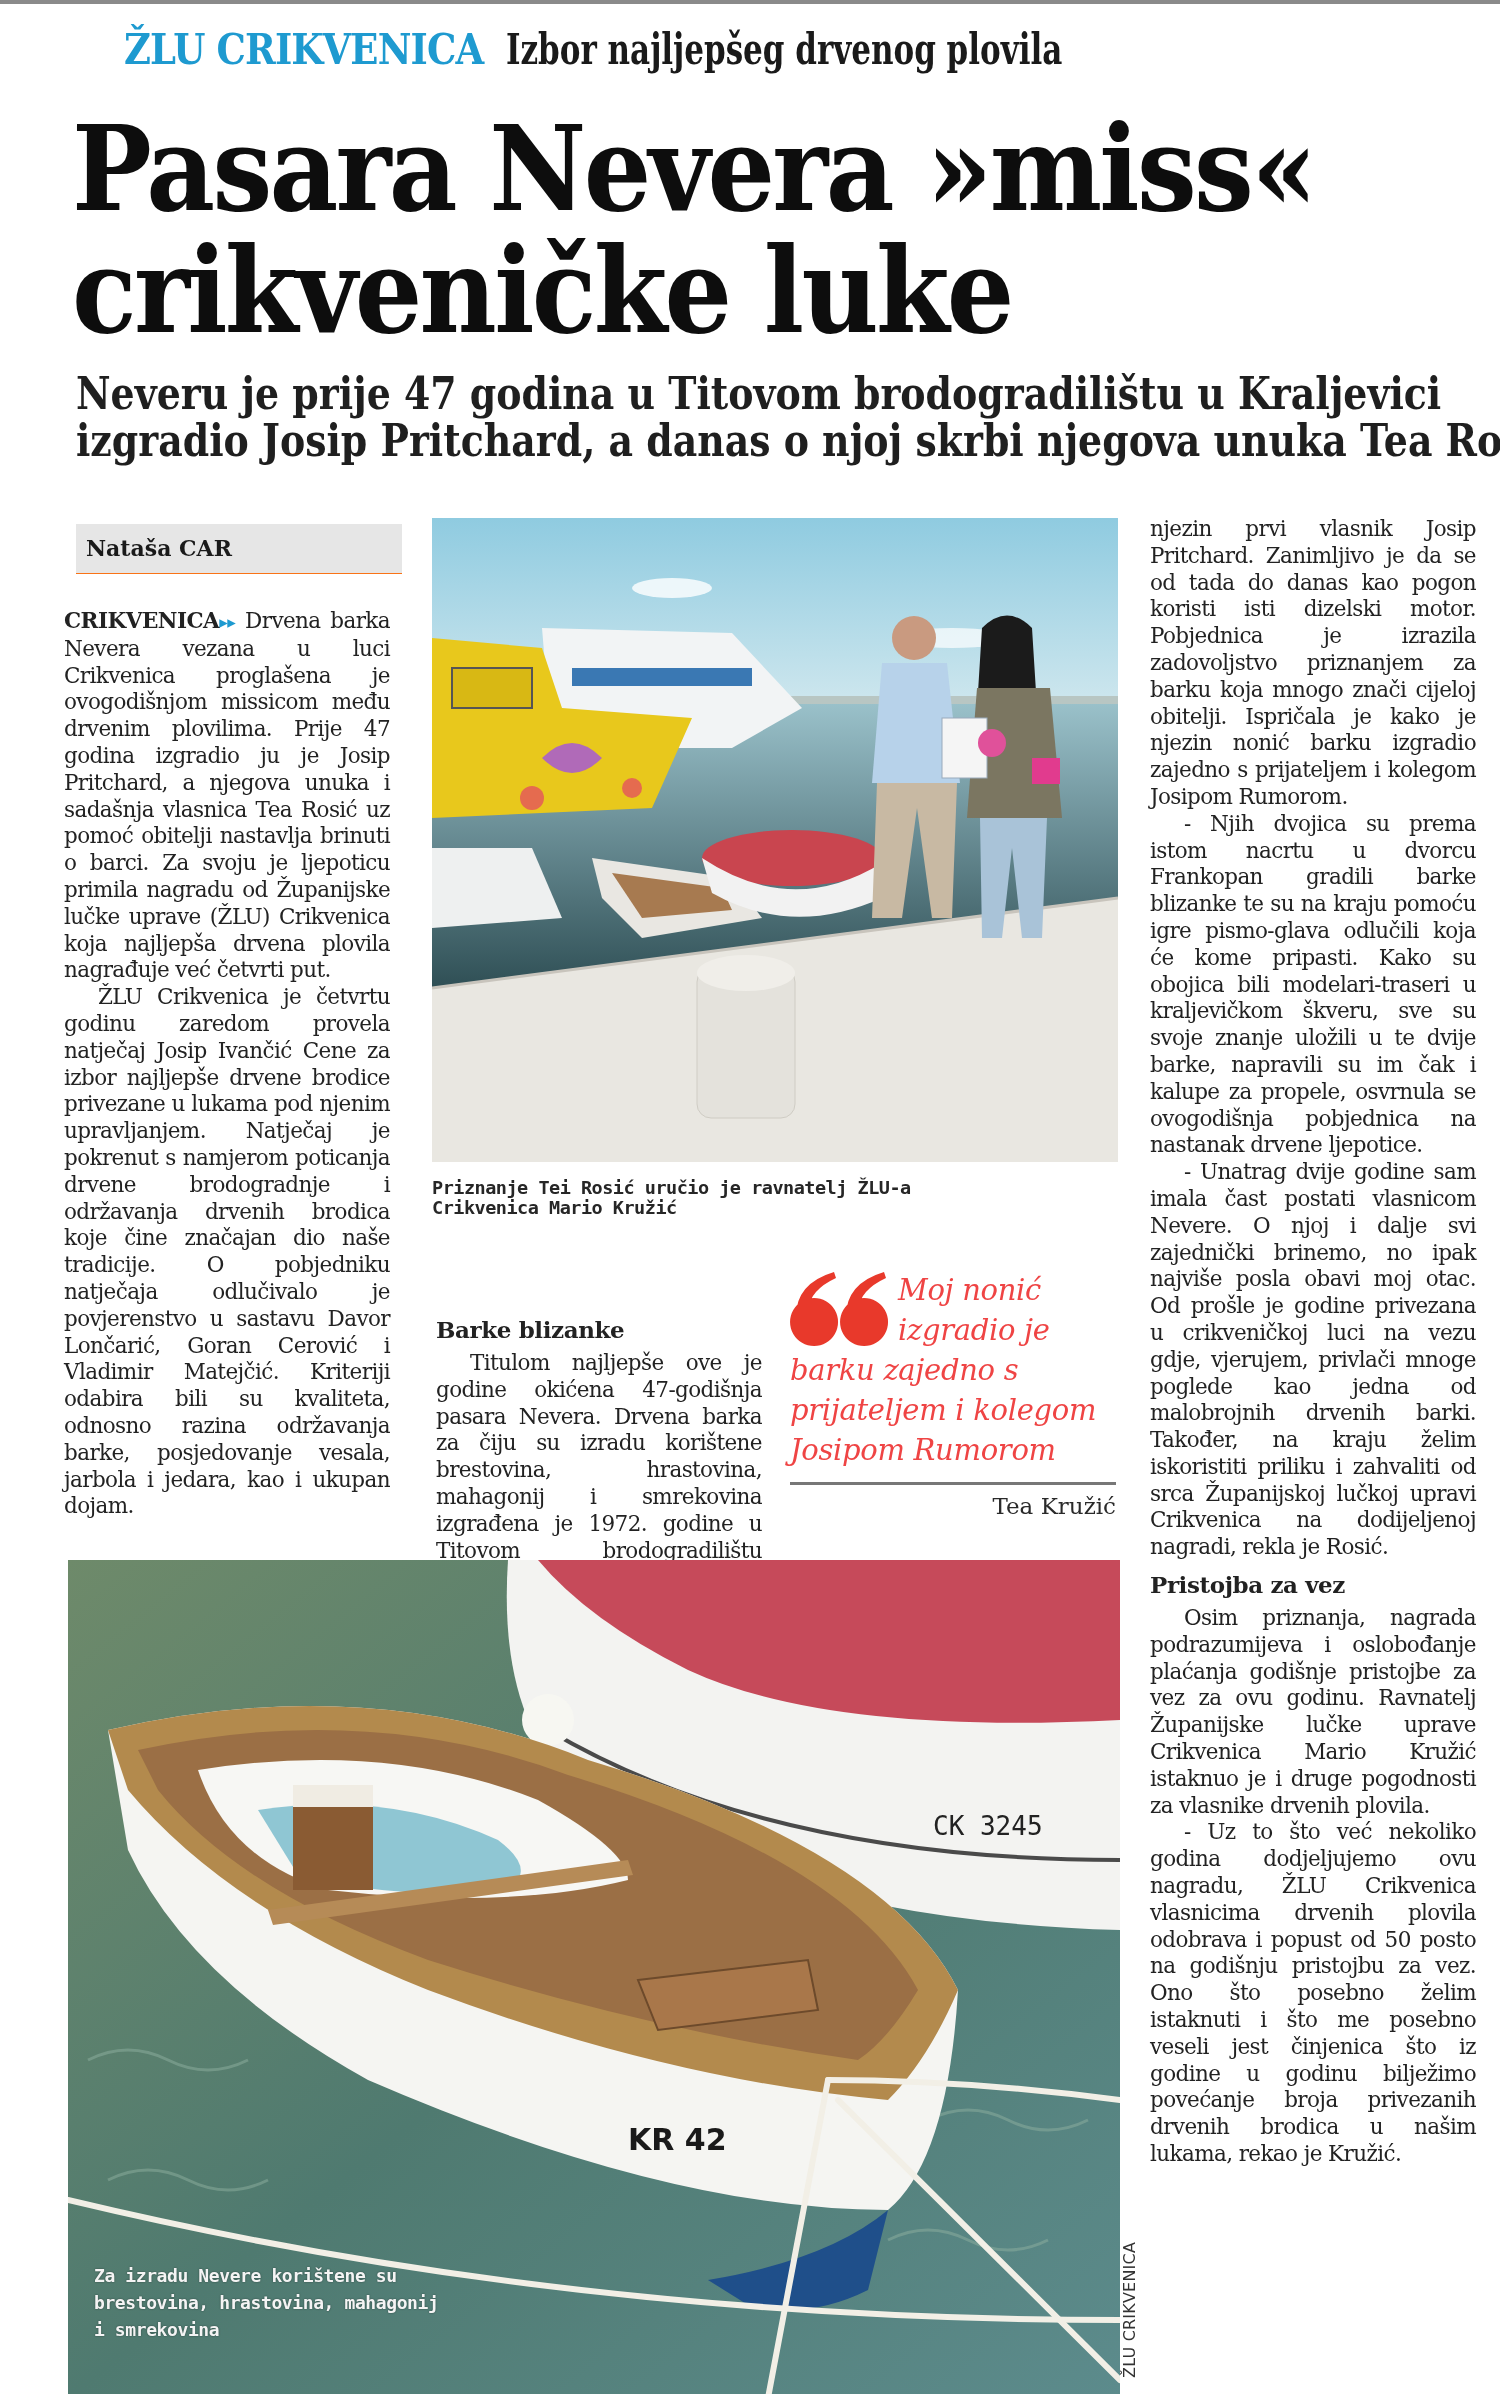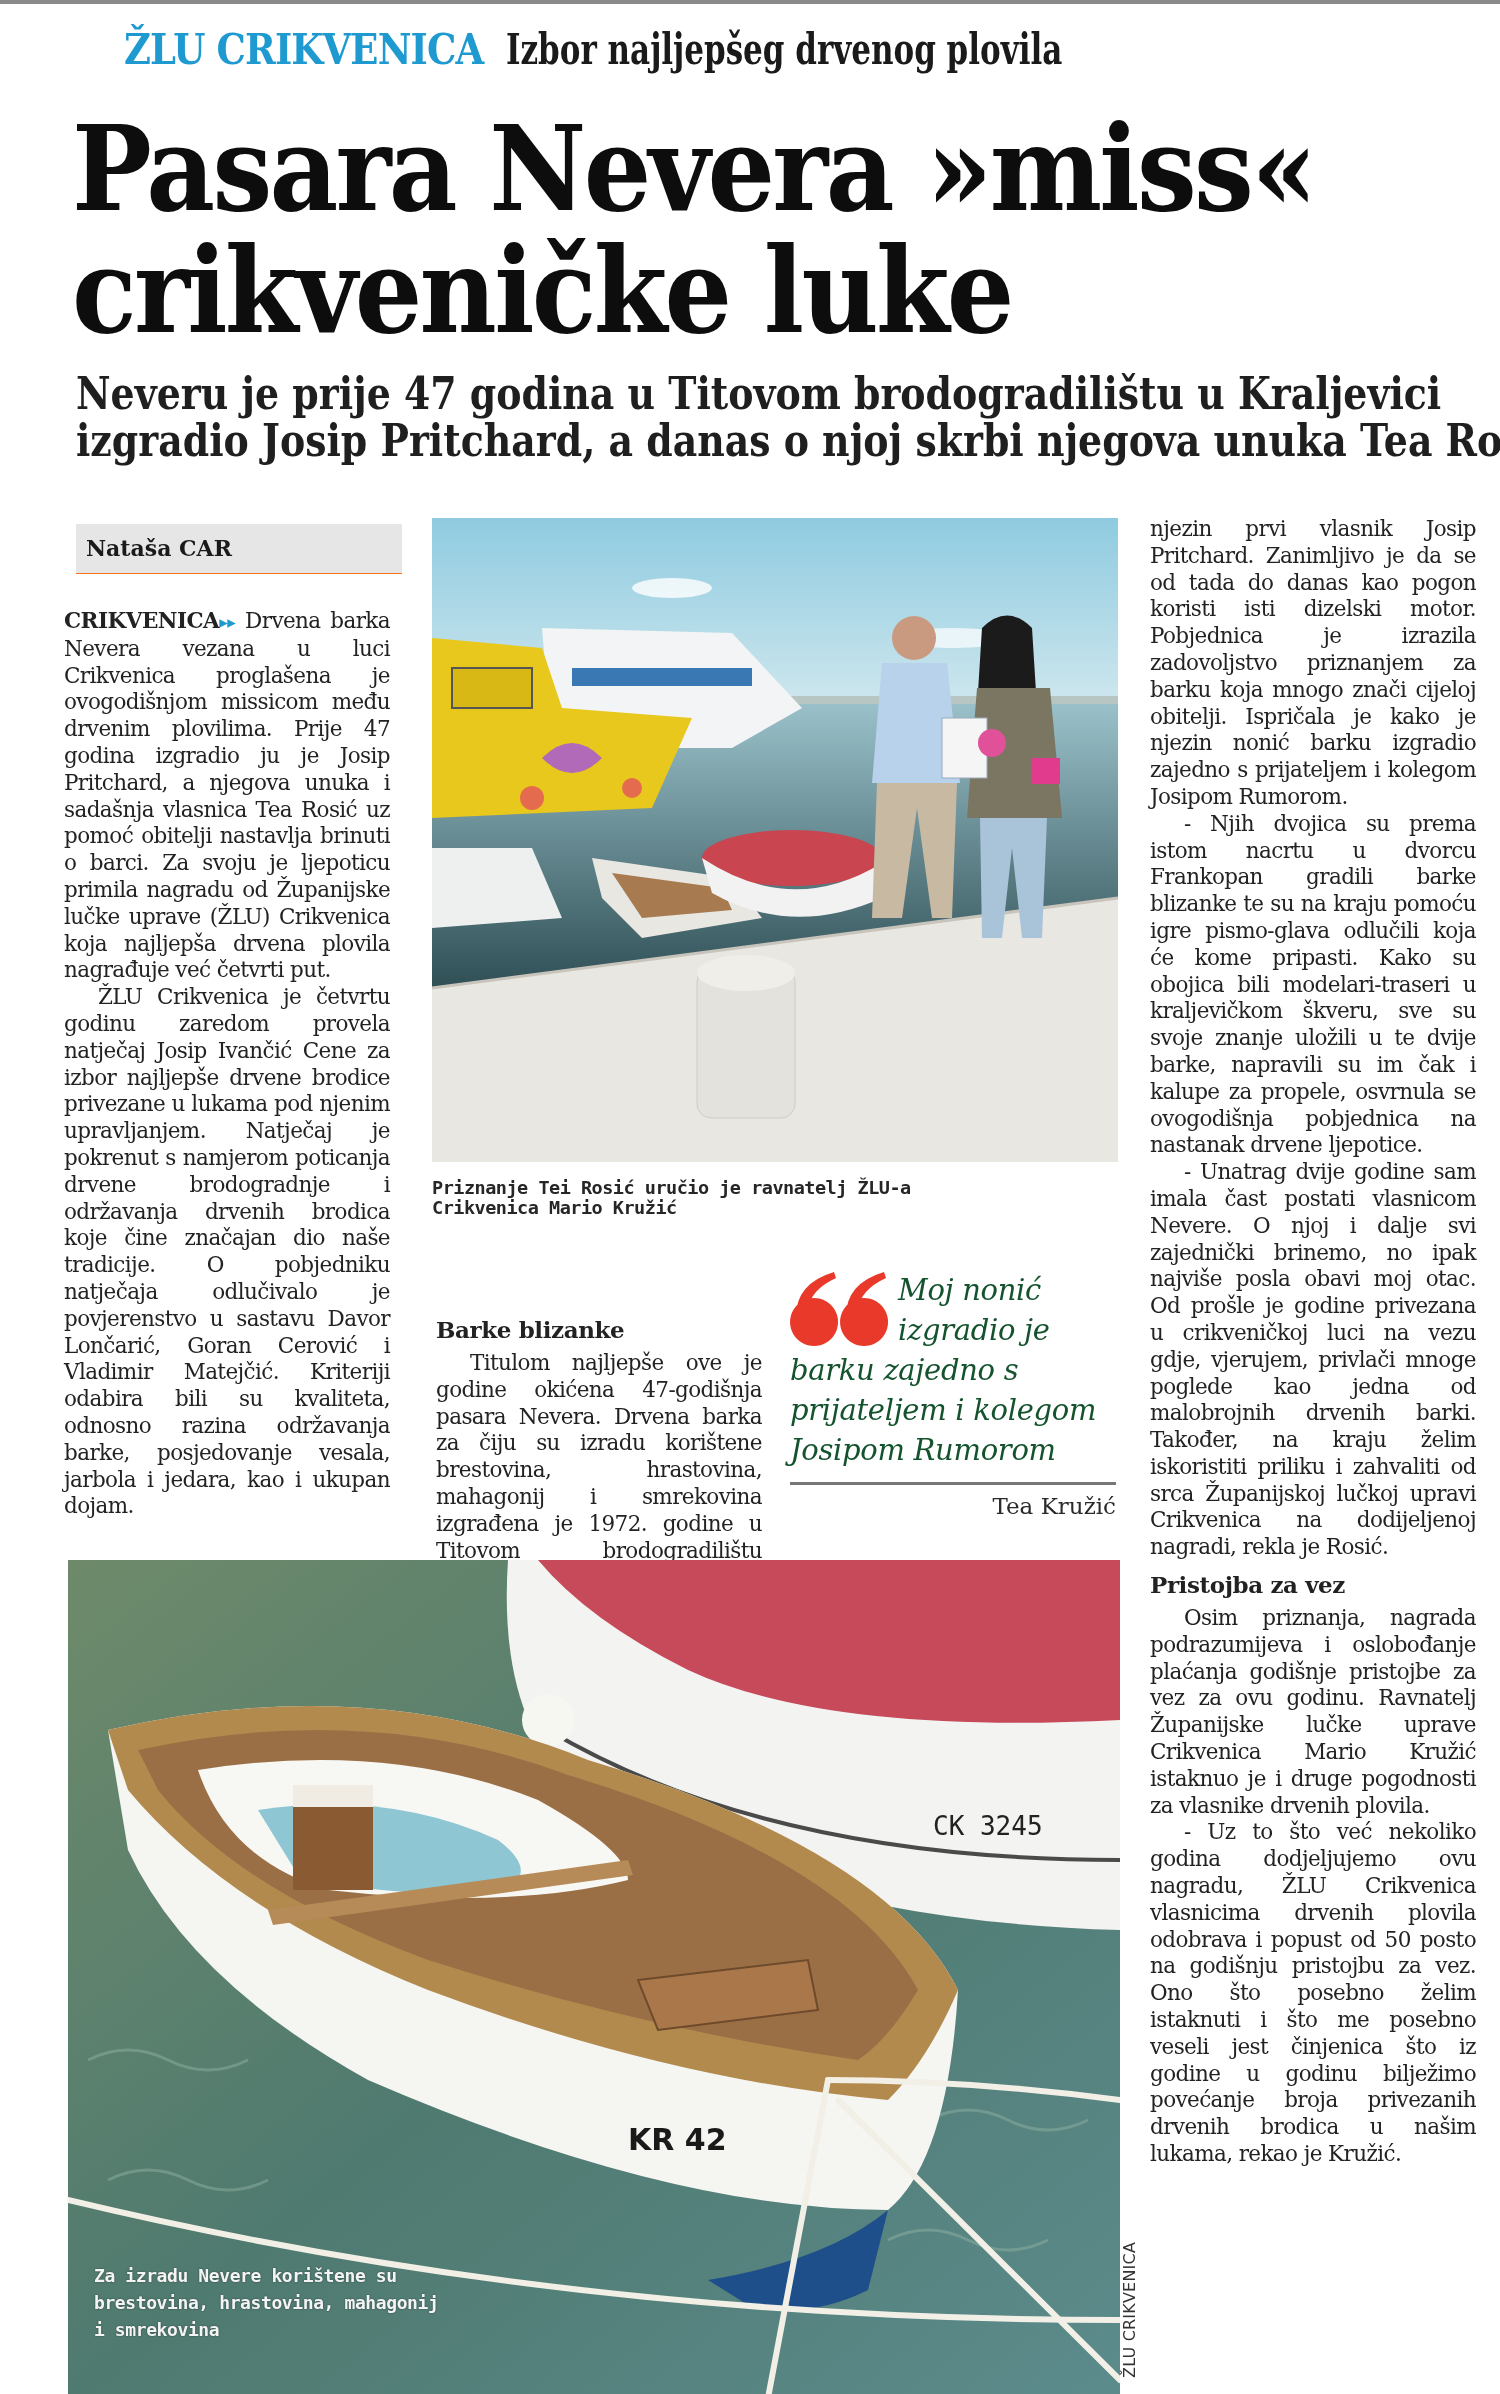--- a/index.html
+++ b/index.html
@@ -31,21 +31,21 @@
   .col3{left:1150px;top:516px;width:326px;}
 
   .photo1{position:absolute;left:432px;top:518px;width:686px;height:644px;overflow:hidden;}
   .photo2{position:absolute;left:68px;top:1560px;width:1052px;height:838px;overflow:hidden;}
   .photo1 svg,.photo2 svg{display:block;width:100%;height:100%;}
 
   .caption1{position:absolute;left:432px;top:1178px;width:500px;font-family:"DejaVu Sans Mono",monospace;font-weight:bold;font-size:18.5px;line-height:20px;color:#262626;letter-spacing:-0.5px;}
 
   .quote{position:absolute;left:790px;top:1270px;width:330px;}
   .quote .mark{position:absolute;left:0;top:0;width:100px;height:76px;}
-  .quote .qtext{font-family:"DejaVu Serif",serif;font-style:italic;font-size:29px;line-height:40px;color:#14532d;letter-spacing:-0.3px;}
+  .quote .qtext{font-family:"DejaVu Serif",serif;font-style:italic;font-size:29px;line-height:40px;color:#ef4444;letter-spacing:-0.3px;}
   .quote .qtext .l{display:block;white-space:nowrap;}
   .quote .qtext .l.ind{padding-left:108px;}
   .quote .rule{margin-top:12px;height:3px;background:#777;width:326px;}
   .quote .author{margin-top:6px;text-align:right;width:326px;font-size:23px;line-height:30px;color:#2a2a2a;}
 
   .caption2{position:absolute;left:94px;top:2262px;width:360px;font-family:"DejaVu Sans Mono",monospace;font-weight:bold;font-size:18px;line-height:27px;color:#f4f4f4;letter-spacing:-0.4px;text-shadow:0 0 2px rgba(0,0,0,.45);}
 
   .credit{position:absolute;left:1120px;top:2378px;transform:rotate(-90deg);transform-origin:left top;font-family:"DejaVu Sans",sans-serif;font-size:16px;line-height:20px;color:#333;white-space:nowrap;letter-spacing:0.2px;}
 </style>
 </head>

